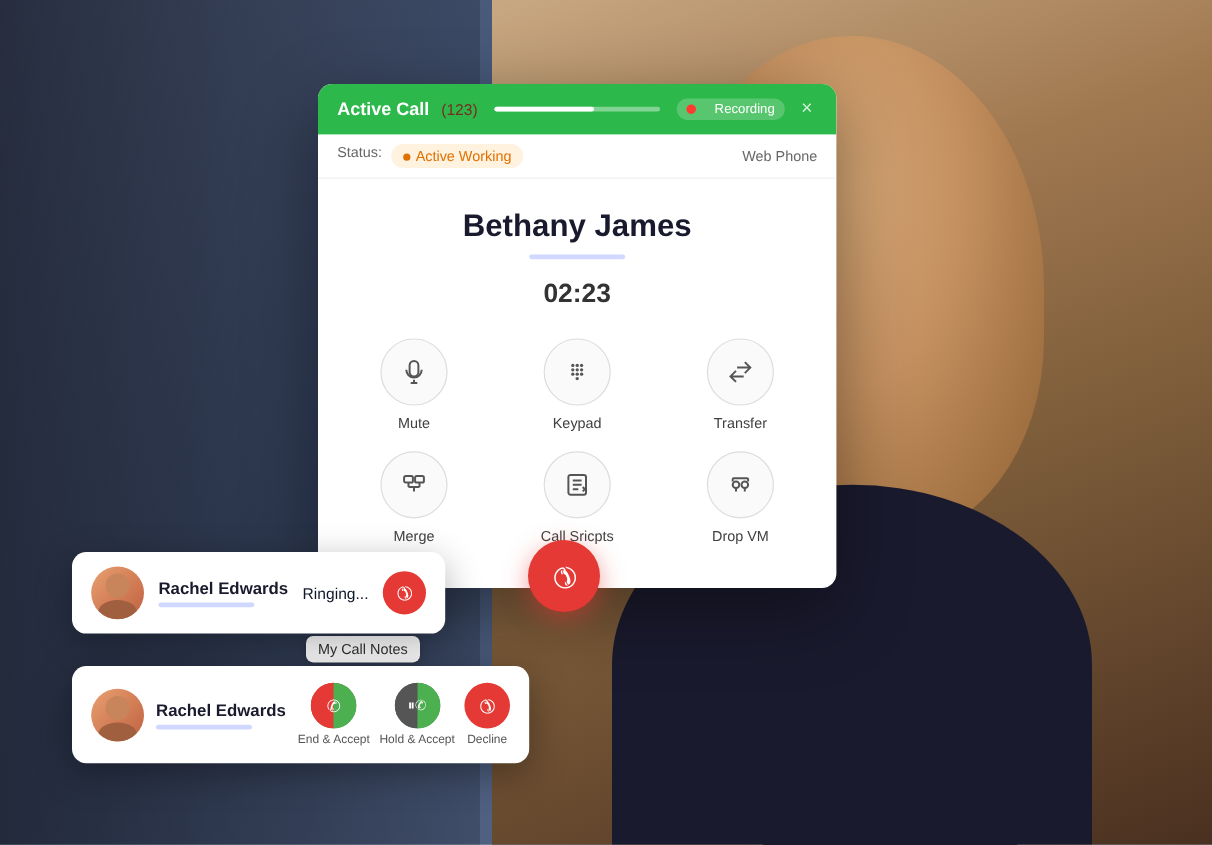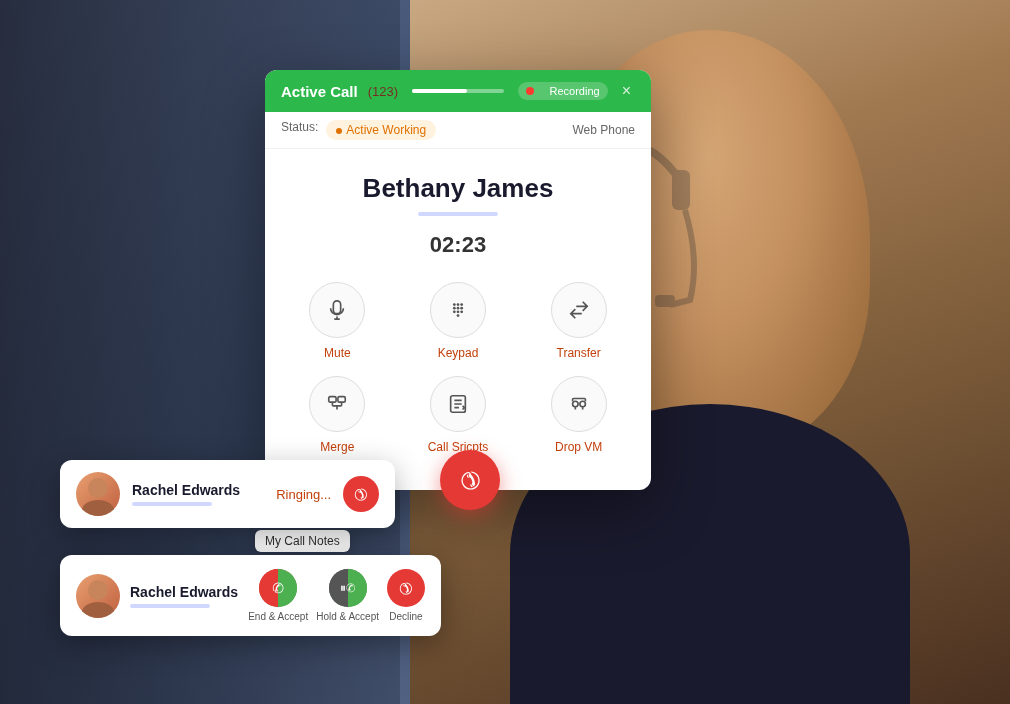--- a/index.html
+++ b/index.html
@@ -56,21 +56,21 @@
       height: 704px;
       background: linear-gradient(to right, rgba(30,35,50,0.85) 0%, rgba(30,35,50,0.3) 100%);
       z-index: 1;
     }
 
     
     .call-panel {
       position: absolute;
       top: 70px;
       left: 265px;
-      width: 386px;
+      width: 432px;
       background: white;
       border-radius: 12px;
       box-shadow: 0 20px 60px rgba(0,0,0,0.4);
       z-index: 10;
       overflow: hidden;
     }
 
     .call-panel-header {
       background: #2db84b;
       padding: 10px 16px;
@@ -219,21 +219,21 @@
       background: #fafafa;
       display: flex;
       align-items: center;
       justify-content: center;
       font-size: 20px;
       color: #555;
     }
 
     .action-label {
       font-size: 12px;
-      color: #c2410c;
+      color: #404040;
     }
 
     
     .ringing-card {
       position: absolute;
       top: 460px;
       left: 60px;
       background: white;
       border-radius: 12px;
       padding: 12px 16px;
@@ -271,23 +271,22 @@
     .ringing-bar {
       width: 80px;
       height: 4px;
       background: #d0d8ff;
       border-radius: 2px;
       margin-top: 4px;
     }
 
     .ringing-status {
       font-size: 13px;
-      color: #c2410c;
+      color: #0f172a;
       font-weight: 500;
-      margin-left: 24px;
     }
 
     .ringing-decline {
       width: 36px;
       height: 36px;
       background: #e53935;
       border-radius: 50%;
       display: flex;
       align-items: center;
       justify-content: center;

